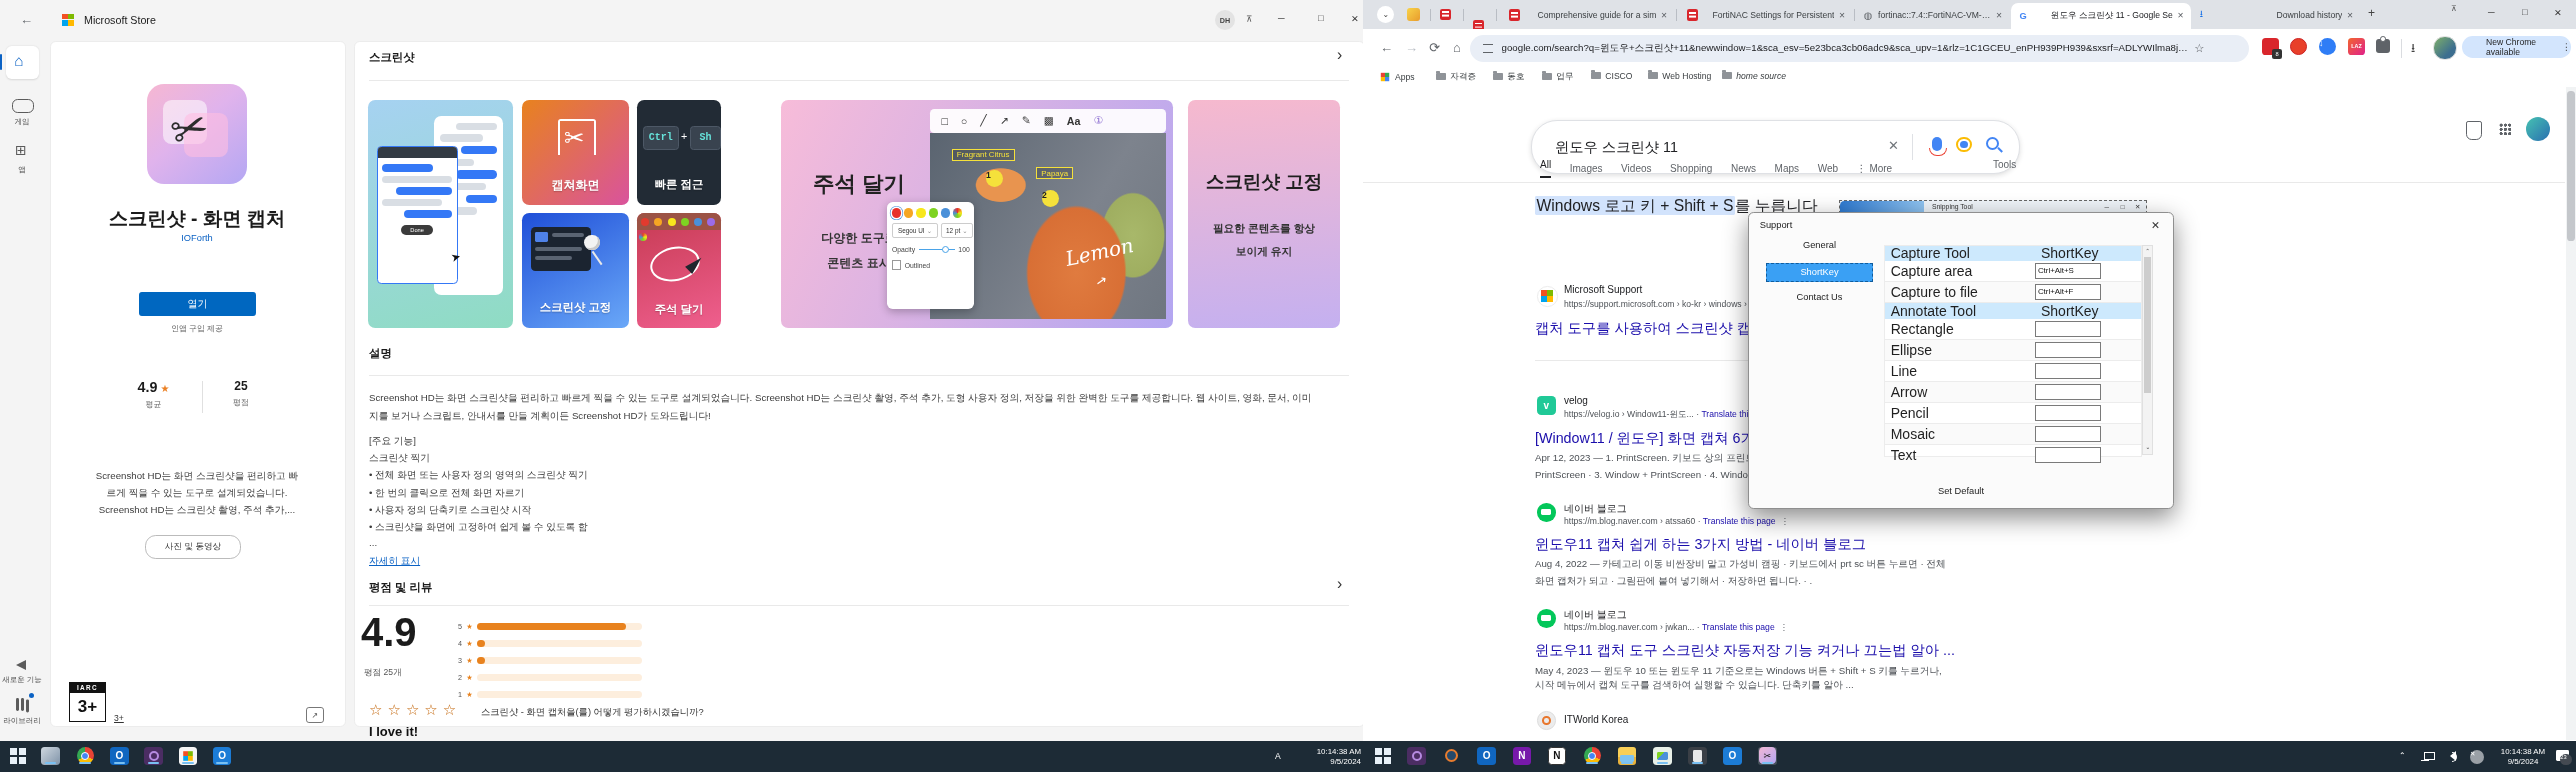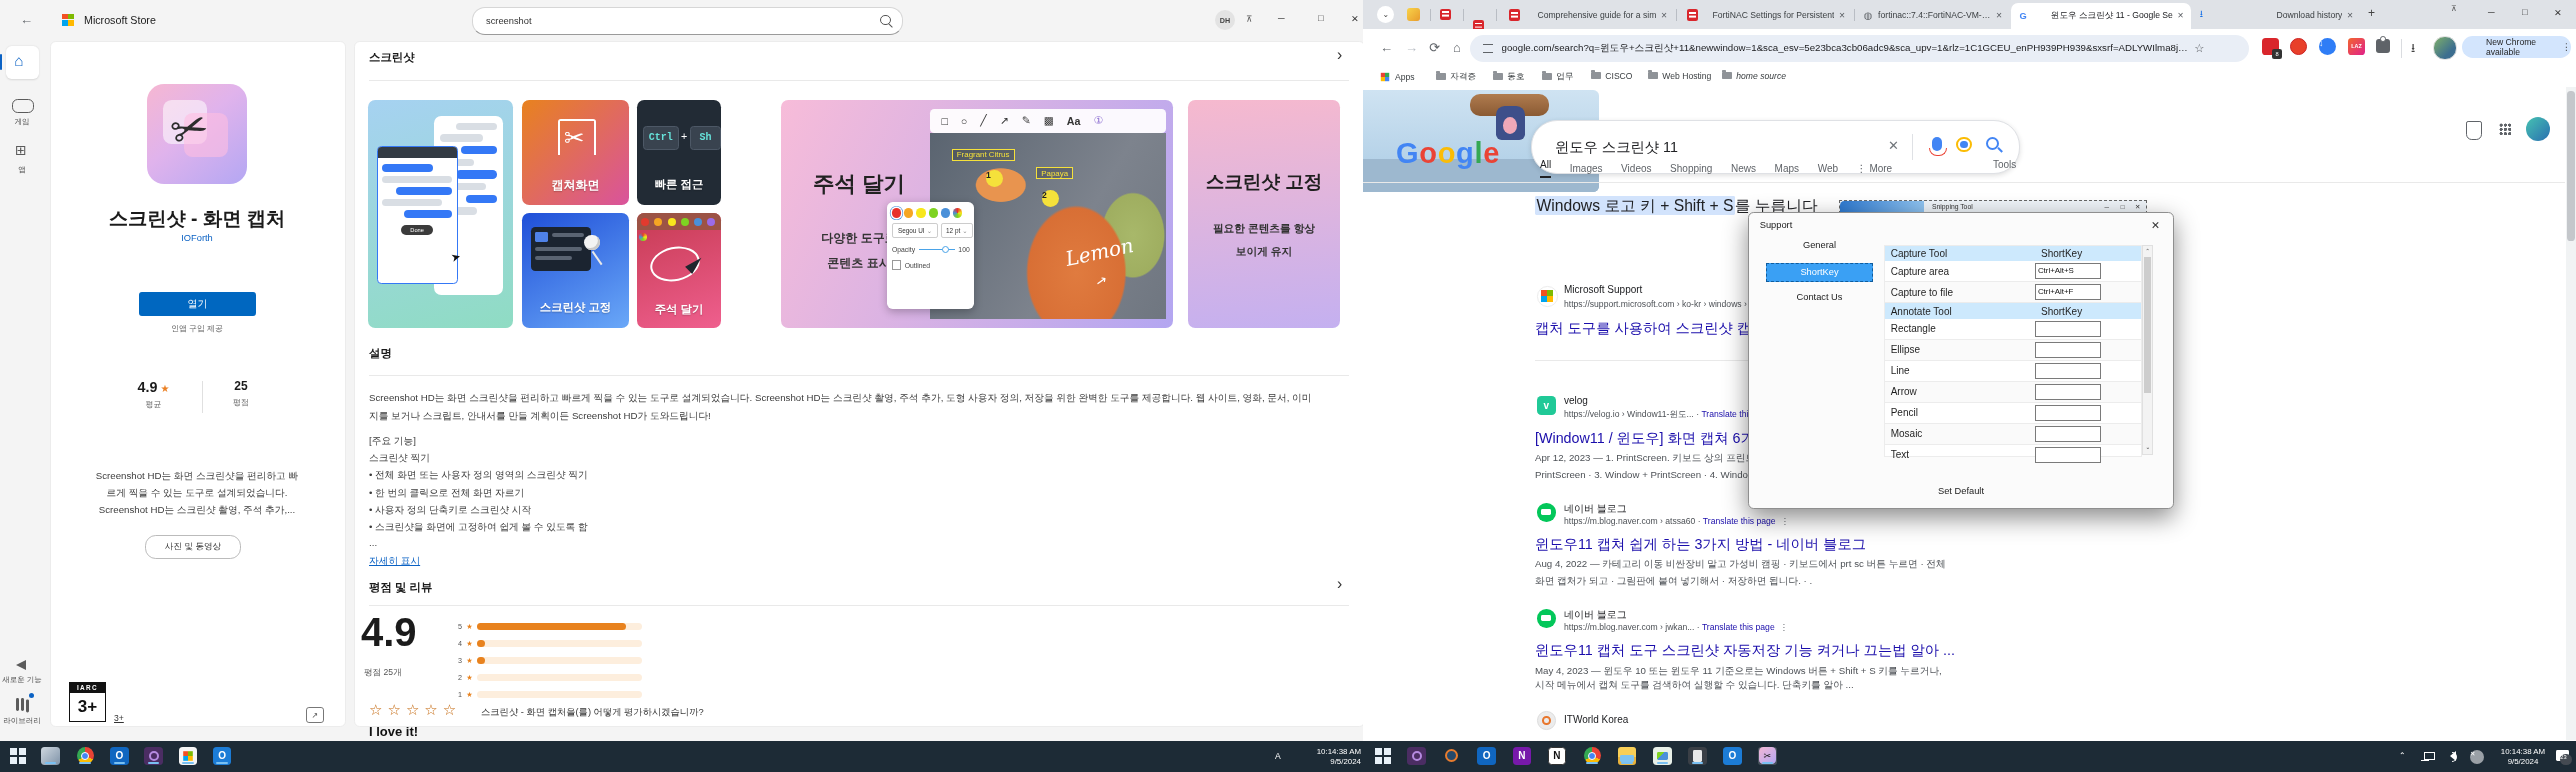--- a/index.html
+++ b/index.html
@@ -49,21 +49,21 @@
   .rurl{font-size:8.6px;color:#4d5156;}
   .rtitle{font-size:14.3px;color:#1a0dab;}
   .rsnip{font-size:9.7px;color:#4d5156;}
   .trl{color:#1a0dab;}
   .favi{width:18.6px;height:18.6px;border-radius:50%;border:0.7px solid #ececec;background:#fff;}
 
   
   #settings{background:#fbfbfb;border:0.7px solid #8f8f8f;border-radius:5.7px;
     box-shadow:0 8.6px 24px rgba(0,0,0,.45);}
   .sp-band{background:#cde9fd;}
-  .sp-lbl{font-size:10px;color:#1f1f1f;}
+  .sp-lbl{font-size:14px;color:#1f1f1f;}
   .sp-input{background:#fff;border:0.7px solid #7a7a7a;font-size:7.9px;color:#111;padding:0 2.1px;height:14.3px;width:60px;line-height:14.3px;}
   .sp-rowline{border-bottom:0.7px solid #ececec;}
 
   
   #taskbar{left:0;top:741px;width:2576px;height:32px;background:#1d2b36;}
   .tk{width:18.6px;height:18.6px;border-radius:3.6px;position:relative;flex:none;}
   .underline{position:absolute;bottom:1.4px;height:2.1px;width:11.4px;border-radius:1.4px;background:#79c0f2;}
   .tkclock{color:#fff;font-size:7.9px;text-align:right;line-height:10px;}
   .winlogo{display:grid;grid-template-columns:7.2px 7.2px;grid-template-rows:7.2px 7.2px;gap:1.4px;}
   .winlogo i{background:#e8f1f8;}
@@ -79,25 +79,20 @@
   <div id="store" class="a">
 
     <div class="a navg" style="left:20px;top:12px;">←</div>
     <div class="a msgrid" style="left:62px;top:13.6px;">
       <i style="background:#f25022"></i>
         <i style="background:#7fba00"></i>
         <i style="background:#00a4ef"></i>
         <i style="background:#ffb900"></i>
     </div>
     <div class="a st-title" style="left:84px;top:14.3px;">Microsoft Store</div>
-    <div class="a st-search row" style="left:472px;top:7.2px;width:429px;height:26px;">
-      <div style="margin-left:13px;font-size:9.3px;color:#333;">screenshot</div>
-      <div class="a" style="right:11.4px;top:6.4px;width:8.6px;height:8.6px;border:1.4px solid #555;border-radius:50%;"></div>
-      <div class="a" style="right:8.6px;top:16.5px;width:5px;height:1.4px;background:#555;transform:rotate(45deg);"></div>
-    </div>
     <div class="a ctr" style="left:1215px;top:10px;width:20px;height:20px;border-radius:50%;background:#e3e3e3;font-size:7.2px;color:#444;font-weight:bold;">DH</div>
     <div class="a" style="left:1246px;top:14.3px;font-size:8.6px;color:#555;">⊼</div>
     <div class="a" style="left:1278px;top:13px;font-size:9.3px;color:#333;">─</div>
     <div class="a" style="left:1318px;top:13px;font-size:9.3px;color:#333;">□</div>
     <div class="a" style="left:1351px;top:13px;font-size:9.3px;color:#333;">✕</div>
 
     <div class="a" style="left:5.7px;top:46px;width:33px;height:33px;background:#fff;border-radius:5.7px;box-shadow:0 0.7px 2.1px rgba(0,0,0,.12);"></div>
     <div class="a" style="left:0;top:54px;width:2.1px;height:15.7px;background:#0b62c4;border-radius:1.4px;"></div>
     <div class="a" style="left:14.3px;top:52px;font-size:15.7px;color:#0b62c4;">⌂</div>
     <div class="a" style="left:12px;top:99px;width:20px;height:12px;border:1.4px solid #5b5b5b;border-radius:5.7px;"></div>
@@ -454,30 +449,20 @@
           <span>Web Hosting</span>
         </div>
       <div class="bm a" style="left:359px;top:3.6px;font-style:italic;">
           <span class="folder"></span>
           <span>home source</span>
         </div>
     </div>
 
     <div class="a" style="left:0;top:87px;width:1213px;height:653px;background:#fff;">
 
-      <div class="a" style="left:0;top:2.9px;width:236px;height:102px;background:linear-gradient(180deg,#cfe3f2 0%,#b5d2e8 70%,#8fb6d6 100%);border-radius:0 5.7px 5.7px 0;overflow:hidden;">
-        <div class="a" style="left:-14.3px;top:69px;width:272px;height:43px;background:#9db8cf;"></div>
-        <div class="a" style="left:107px;top:4.3px;width:79px;height:21.5px;background:linear-gradient(180deg,#b07c4f,#8a5a33);border-radius:10px;"></div>
-        <div class="a" style="left:133px;top:15.7px;width:29px;height:34px;background:#3d4f8a;border-radius:8.6px 8.6px 5.7px 5.7px;">
-          <div class="dot" style="position:absolute;left:7.2px;top:11.4px;width:14.3px;height:17px;background:#f0a8b8;"></div>
-        </div>
-        <div class="a" style="left:33px;top:47px;font-size:29px;font-weight:bold;letter-spacing:0.7px;">
-          <span style="color:#4285f4;">G</span><span style="color:#ea4335;">o</span><span style="color:#fbbc05;">o</span><span style="color:#4285f4;">g</span><span style="color:#34a853;">l</span><span style="color:#ea4335;">e</span>
-        </div>
-      </div>
 
       <div class="a row" style="left:168px;top:33px;width:487px;height:52px;background:#fff;border:0.7px solid #dfe1e5;border-radius:26px;box-shadow:0 1.4px 5.7px rgba(32,33,36,.15);">
         <span style="margin-left:23px;font-size:14.3px;color:#202124;">윈도우 스크린샷 11</span>
         <span class="a" style="right:120px;top:17px;font-size:13px;color:#70757a;">✕</span>
         <span class="a" style="right:106px;top:13px;width:0.7px;height:26px;background:#dfe1e5;"></span>
         <span class="a" style="right:77px;top:15.7px;width:10px;height:14.3px;background:#4285f4;border-radius:5px;">
             <i style="position:absolute;left:-2.9px;bottom:-5px;width:15.7px;height:7.2px;border:1.4px solid #ea4335;border-top:none;border-radius:0 0 8.6px 8.6px;"></i>
           </span>
         <span class="a dot" style="right:47px;top:15.7px;width:15.7px;height:15.7px;border:2.1px solid #fbbc05;box-sizing:border-box;">
             <i class="dot" style="position:absolute;left:2.1px;top:2.1px;width:7.2px;height:7.2px;background:#4285f4;"></i>

